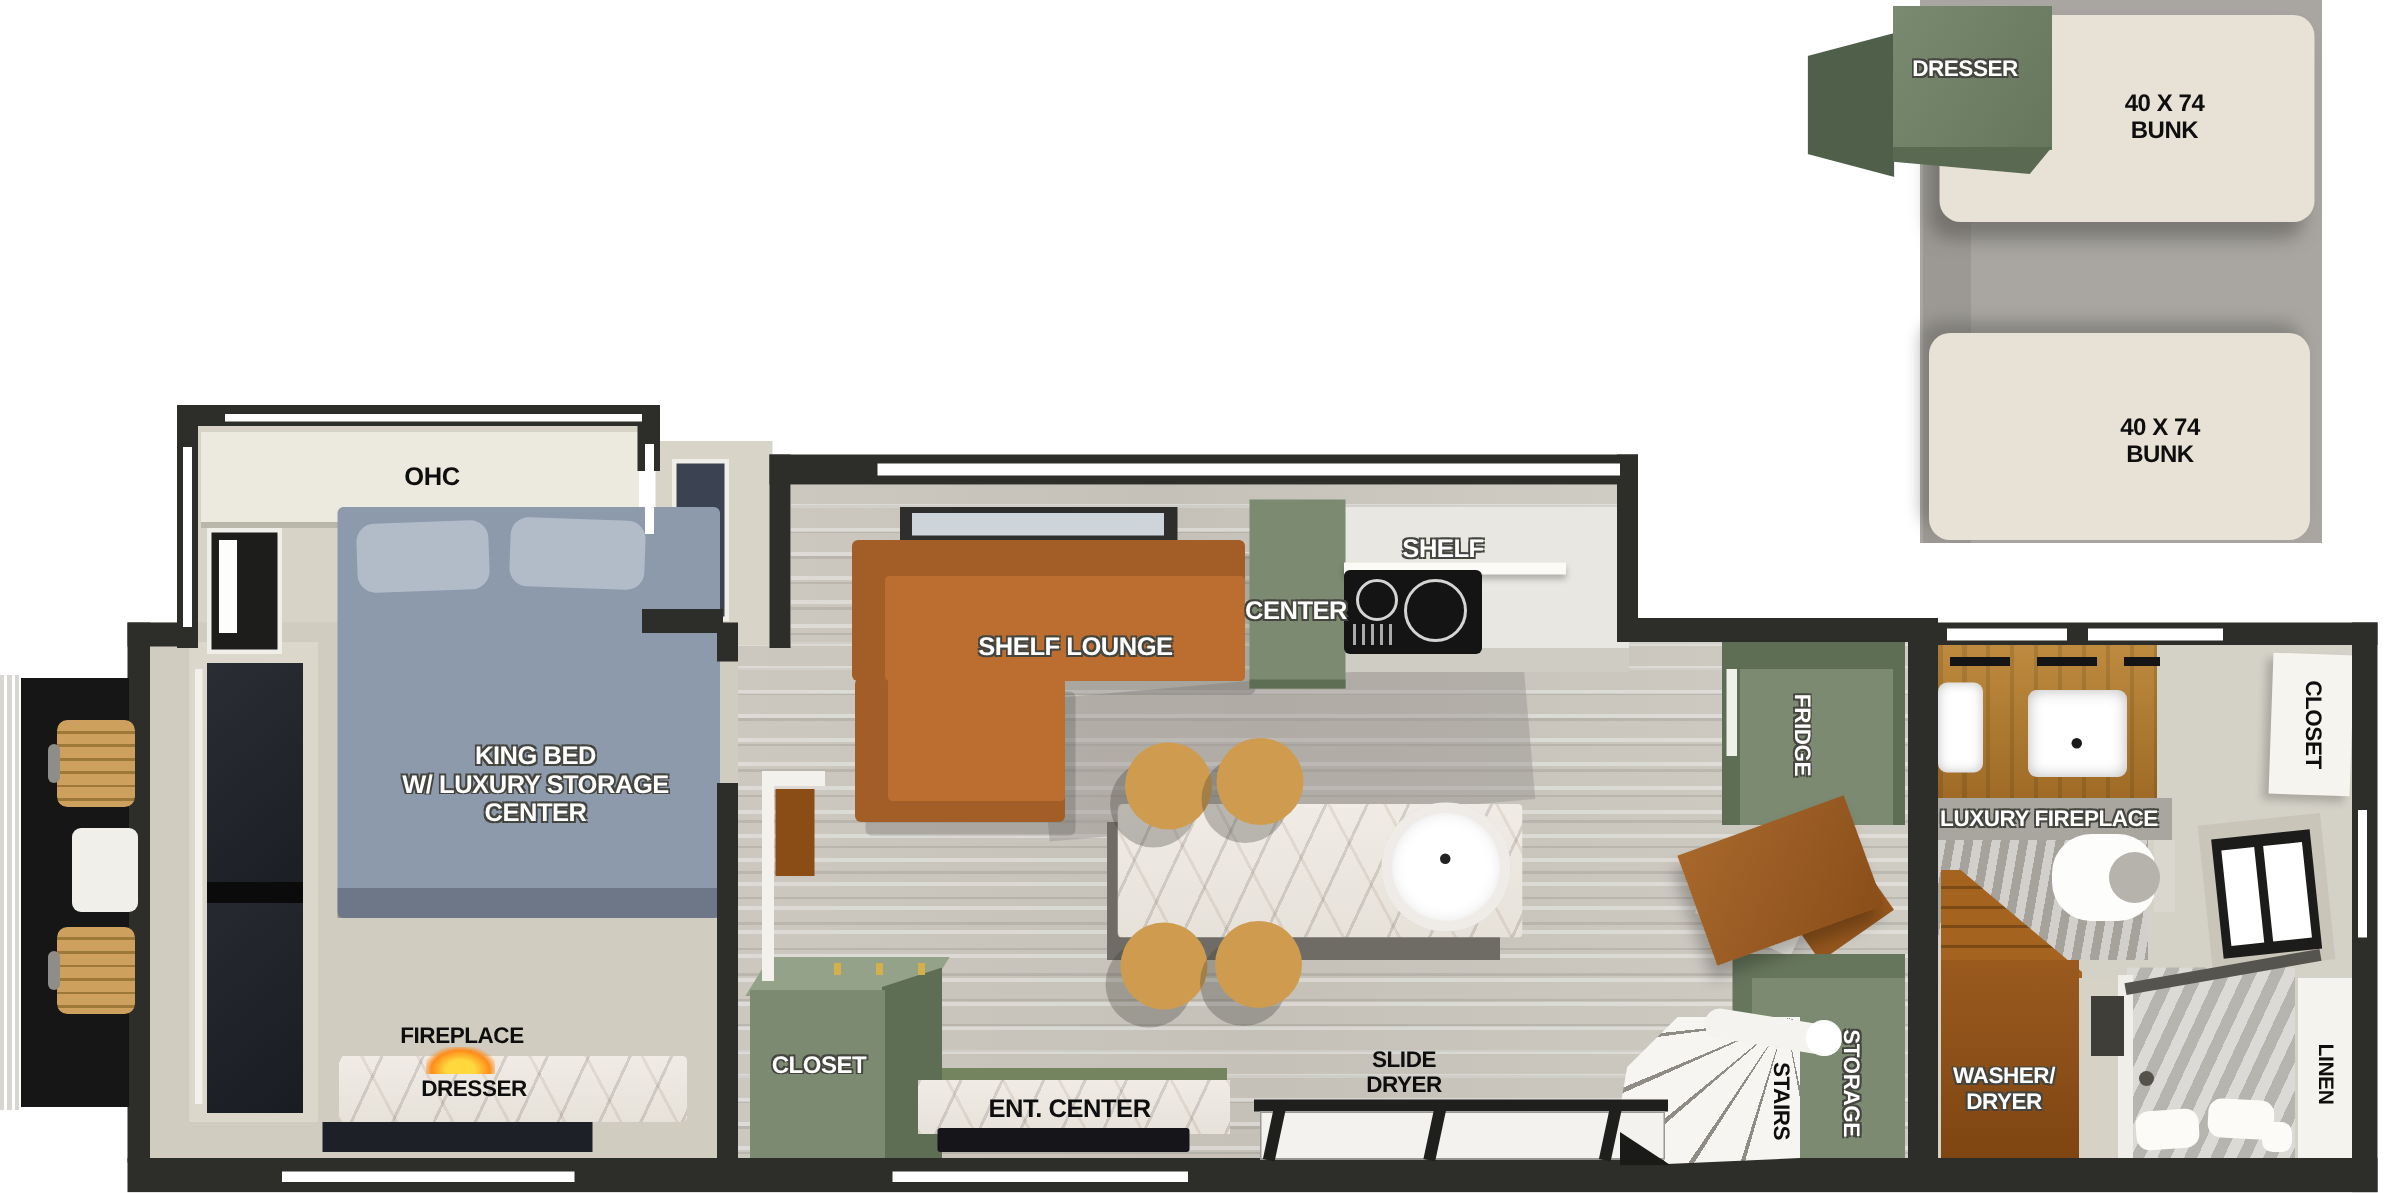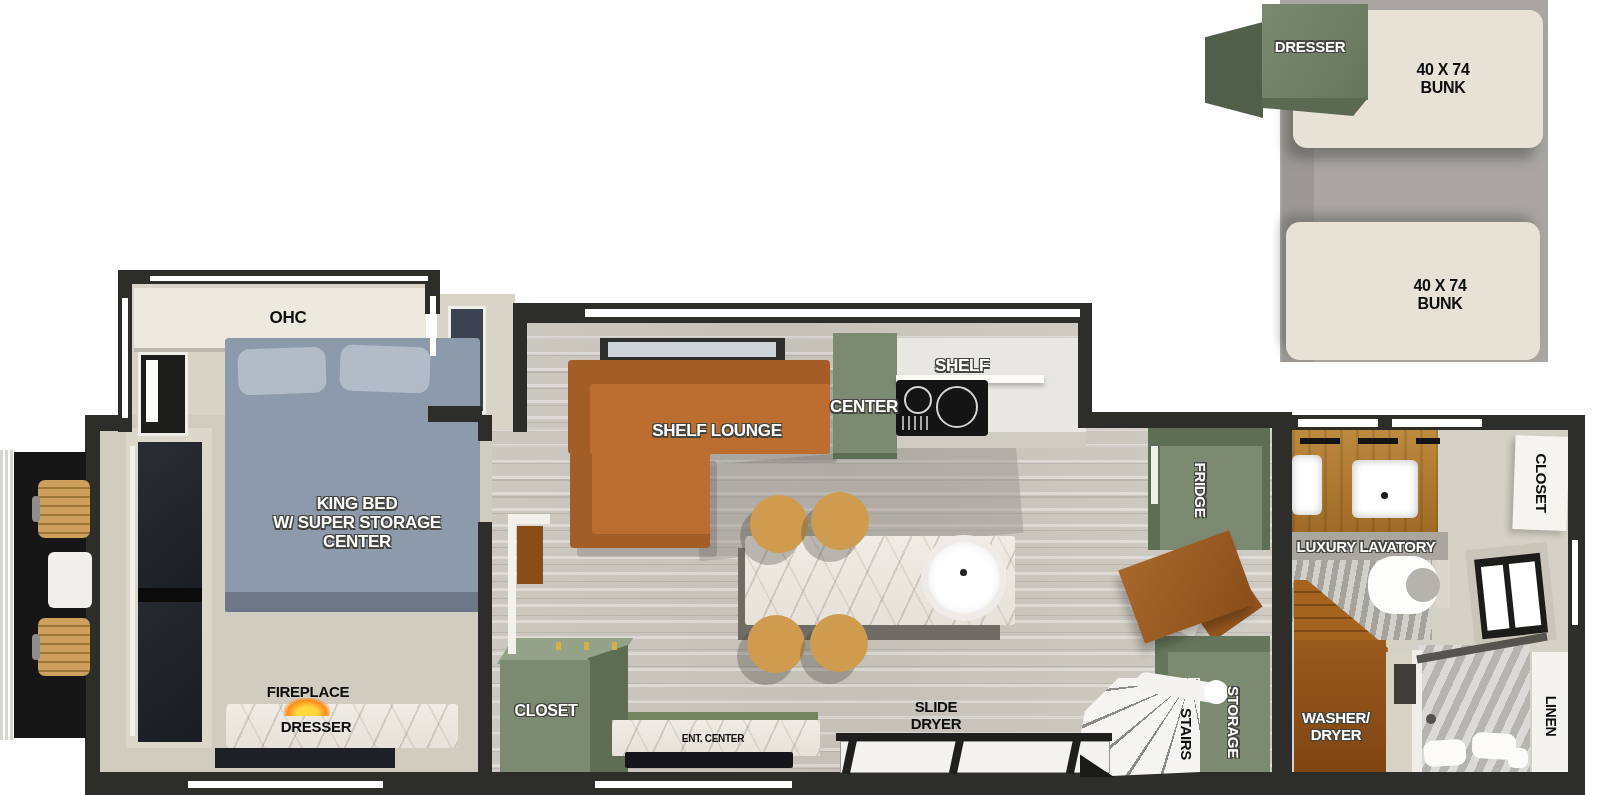--- a/index.html
+++ b/index.html
@@ -52,21 +52,21 @@
   <div class="abs" style="left:134px;top:288px;width:292px;height:60px;background:#eceadf;border-bottom:4px solid #b9b6aa;z-index:5;"></div>
   <div class="lbl lblb" style="left:288px;top:318px;font-size:17px;">OHC</div>
   <div class="abs" style="left:138px;top:352px;width:44px;height:78px;background:#1d1d1b;border:3px solid #f0eee8;z-index:6;"></div>
   <div class="abs" style="left:146px;top:360px;width:12px;height:62px;background:#fdfdfb;z-index:7;"></div>
 
   <div class="abs" style="left:225px;top:338px;width:255px;height:274px;background:#8d9aac;border-radius:4px;z-index:5;"></div>
   <div class="abs" style="left:238px;top:348px;width:88px;height:46px;background:#b2bcc9;border-radius:12px;transform:rotate(-2deg);z-index:6;"></div>
   <div class="abs" style="left:340px;top:346px;width:90px;height:46px;background:#b2bcc9;border-radius:12px;transform:rotate(2deg);z-index:6;"></div>
   <div class="abs" style="left:225px;top:592px;width:255px;height:20px;background:rgba(70,78,92,.45);z-index:6;"></div>
   <div class="lbl lblw" style="left:357px;top:523px;font-size:17px;">KING BED
-W/ SUPER STORAGE
+W/ LUXURY STORAGE
 CENTER</div>
 
   <div class="abs" style="left:126px;top:428px;width:86px;height:320px;background:#dbd7cb;z-index:5;"></div>
   <div class="abs" style="left:138px;top:442px;width:64px;height:146px;background:linear-gradient(140deg,#2a2d33,#1b1e23);z-index:6;"></div>
   <div class="abs" style="left:138px;top:588px;width:64px;height:14px;background:#0b0b0b;z-index:6;"></div>
   <div class="abs" style="left:138px;top:602px;width:64px;height:140px;background:linear-gradient(140deg,#26292f,#191c21);z-index:6;"></div>
   <div class="abs" style="left:130px;top:446px;width:5px;height:290px;background:#f2f0ea;z-index:7;"></div>
 
   <div class="abs marble" style="left:226px;top:704px;width:232px;height:44px;border-radius:3px;z-index:5;"></div>
   <div class="abs" style="left:284px;top:698px;width:46px;height:18px;z-index:6;background:radial-gradient(ellipse at 50% 85%,#ffd83e 0 30%,#ff8c1a 60%,rgba(255,140,26,0) 78%);"></div>
@@ -112,21 +112,21 @@
 
   <div class="abs" style="left:505px;top:638px;width:120px;height:26px;background:#93a288;transform:skewX(-32deg);z-index:5;"></div>
   <div class="abs greendark" style="left:588px;top:645px;width:40px;height:130px;clip-path:polygon(0 10%,100% 0,100% 100%,0 100%);z-index:6;"></div>
   <div class="abs greenface" style="left:500px;top:660px;width:90px;height:115px;z-index:7;"></div>
   <div class="abs" style="left:556px;top:642px;width:66px;height:8px;z-index:8;background:repeating-linear-gradient(90deg,#d4b04a 0 5px,transparent 5px 28px);"></div>
   <div class="lbl lblw" style="left:546px;top:711px;">CLOSET</div>
 
   <div class="abs" style="left:622px;top:712px;width:196px;height:10px;background:#74845e;z-index:5;"></div>
   <div class="abs marble" style="left:612px;top:720px;width:208px;height:36px;z-index:6;"></div>
   <div class="abs" style="left:625px;top:752px;width:168px;height:16px;background:#15151a;border-radius:2px;z-index:7;"></div>
-  <div class="lbl lblb" style="left:713px;top:739px;font-size:10px;white-space:nowrap;">ENT. CENTER</div>
+  <div class="lbl lblb" style="left:713px;top:739px;font-size:17px;white-space:nowrap;">ENT. CENTER</div>
 
   <div class="abs greendark" style="left:1148px;top:426px;width:122px;height:124px;z-index:5;"></div>
   <div class="abs greenface" style="left:1160px;top:446px;width:102px;height:104px;z-index:6;"></div>
   <div class="abs" style="left:1151px;top:446px;width:7px;height:58px;background:#eef0e9;z-index:6;"></div>
   <div class="lbl lblw vert" style="left:1200px;top:490px;font-size:15px;">FRIDGE</div>
 
   <div class="abs" style="left:1188px;top:560px;width:60px;height:70px;background:#94561d;transform:rotate(-35deg);z-index:5;"></div>
   <div class="abs" style="left:1130px;top:608px;width:70px;height:16px;background:#e8e6df;transform:rotate(25deg);z-index:5;"></div>
   <div class="abs" style="left:1128px;top:548px;width:118px;height:78px;background:linear-gradient(135deg,#a8682c,#8a4e1a);transform:rotate(-20deg);box-shadow:-6px 8px 10px rgba(0,0,0,.25);z-index:6;"></div>
 
@@ -135,21 +135,21 @@
   <div class="abs" style="left:1136px;top:678px;width:92px;height:20px;background:#f4f3ef;border-radius:10px;transform:rotate(9deg);z-index:30;"></div>
   <div class="abs" style="left:1204px;top:680px;width:24px;height:24px;border-radius:50%;background:#fff;z-index:30;"></div>
   <div class="lbl lblw vert" style="left:1233px;top:722px;font-size:15px;z-index:41;">STORAGE</div>
 
   <div class="abs woodgrain" style="left:1292px;top:430px;width:146px;height:104px;z-index:5;"></div>
   <div class="abs" style="left:1292px;top:455px;width:30px;height:60px;background:#fff;border-radius:6px;box-shadow:inset 0 0 8px rgba(0,0,0,.25);z-index:6;"></div>
   <div class="abs" style="left:1352px;top:460px;width:66px;height:58px;background:#fff;border-radius:6px;box-shadow:inset 0 0 10px rgba(0,0,0,.28);z-index:6;"></div>
   <div class="abs" style="left:1381px;top:492px;width:7px;height:7px;border-radius:50%;background:#1a1a1a;z-index:7;"></div>
   <div class="abs" style="left:1300px;top:438px;width:140px;height:6px;z-index:7;background:repeating-linear-gradient(90deg,#141414 0 40px,transparent 40px 58px);"></div>
   <div class="abs" style="left:1292px;top:532px;width:156px;height:28px;background:#a9a6a0;z-index:5;"></div>
-  <div class="lbl lblw" style="left:1366px;top:547px;font-size:15px;white-space:nowrap;z-index:41;">LUXURY LAVATORY</div>
+  <div class="lbl lblw" style="left:1366px;top:547px;font-size:15px;white-space:nowrap;z-index:41;">LUXURY FIREPLACE</div>
 
   <div class="abs" style="left:1292px;top:556px;width:140px;height:84px;z-index:4;background:repeating-linear-gradient(100deg, rgba(255,255,255,.4) 0 6px, rgba(118,115,108,.22) 6px 12px),#b3b0a9;"></div>
   <div class="abs" style="left:1368px;top:556px;width:70px;height:58px;background:#fdfdfb;border-radius:26px;z-index:6;"></div>
   <div class="abs" style="left:1406px;top:568px;width:34px;height:34px;border-radius:50%;background:#b6b3ac;z-index:7;"></div>
   <div class="abs" style="left:1436px;top:560px;width:14px;height:48px;background:#dad7cf;z-index:6;"></div>
 
   <div class="abs" style="left:1514px;top:436px;width:54px;height:94px;background:#f6f4ee;transform:rotate(2deg);box-shadow:-4px 4px 6px rgba(0,0,0,.2);z-index:6;"></div>
   <div class="lbl lblb vert" style="left:1541px;top:483px;font-size:15px;">CLOSET</div>
 
   <div class="abs" style="left:1470px;top:546px;width:82px;height:98px;background:#c9c5b9;transform:rotate(-6deg);z-index:6;">

